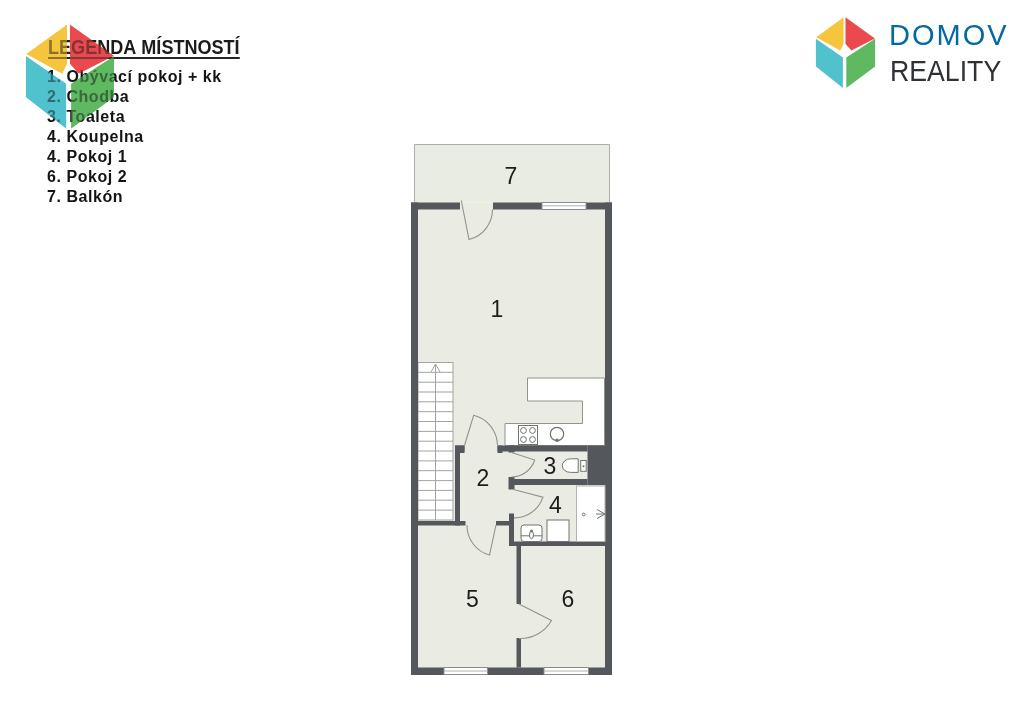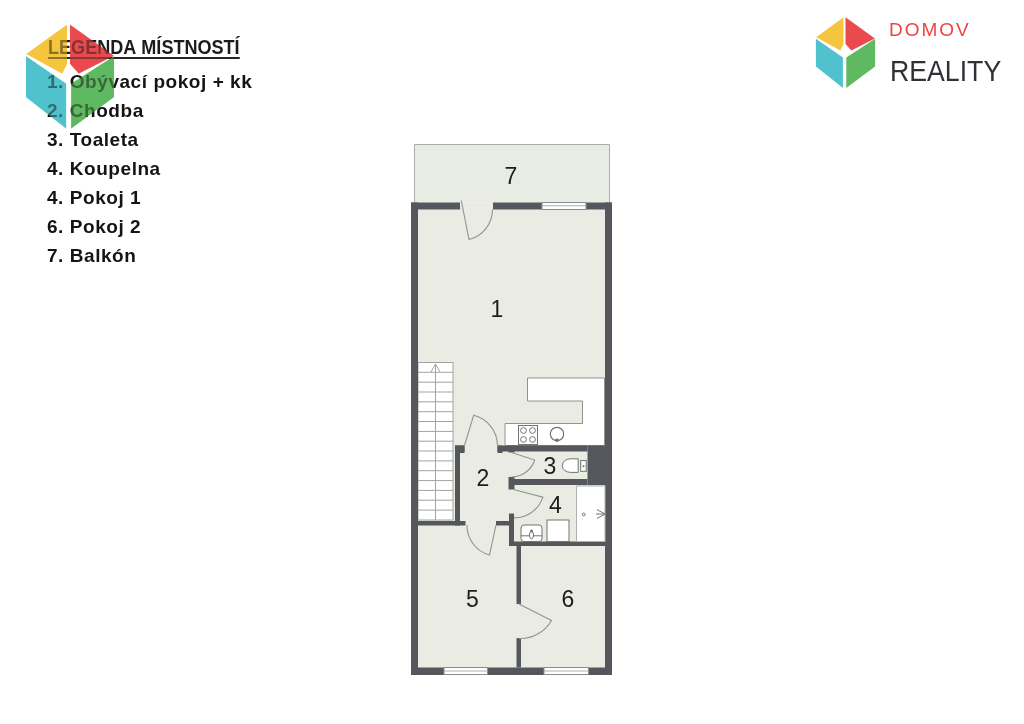--- a/index.html
+++ b/index.html
@@ -15,21 +15,21 @@
     <polygon points="67.0,24.7 26.4,53.9 62.1,73.4 67.0,63.8" fill="#f6c53e"></polygon>
     <polygon points="70.0,24.7 113.7,55.8 78.8,73.4 70.0,63.8" fill="#ea4a4e"></polygon>
     <polygon points="26.0,56.3 66.1,83.7 66.1,128.5 26.0,97.0" fill="#4fc2cd"></polygon>
     <polygon points="114.0,56.3 71.2,83.7 71.2,128.5 114.0,97.0" fill="#5eb961"></polygon>
   </g>
 </svg>
 
 <div class="abs" style="left:48px;top:37px;font-size:21px;font-weight:bold;color:#1b1b19;
      border-bottom:2px solid #262624;line-height:19.5px;transform:scaleX(0.86);transform-origin:0 0;">LEGENDA&nbsp;MÍSTNOSTÍ</div>
 
-<div class="abs" style="left:47px;top:67px;font-size:19px;font-weight:bold;color:#141414;line-height:29px;white-space:nowrap;letter-spacing:0.55px;">
+<div class="abs" style="left:47px;top:67px;font-size:16px;font-weight:bold;color:#141414;line-height:20px;white-space:nowrap;letter-spacing:0.55px;">
 1.&nbsp;Obývací pokoj + kk<br>
 2.&nbsp;Chodba<br>
 3.&nbsp;Toaleta<br>
 4.&nbsp;Koupelna<br>
 4.&nbsp;Pokoj 1<br>
 6.&nbsp;Pokoj 2<br>
 7.&nbsp;Balkón
 </div>
 
 <svg class="abs" style="left:0;top:0;opacity:0.5" width="130" height="140" viewBox="0 0 130 140">
@@ -43,21 +43,21 @@
 
 <svg class="abs" style="left:810px;top:12px" width="75" height="85" viewBox="810 12 75 85">
   <g>
     <polygon points="843.5,17.3 816.2,37.2 840.2,50.5 843.5,44.0" fill="#f6c53e"></polygon>
     <polygon points="845.5,17.3 874.9,38.5 851.4,50.5 845.5,44.0" fill="#ea4a4e"></polygon>
     <polygon points="815.9,38.8 842.9,57.5 842.9,88.1 815.9,66.6" fill="#4fc2cd"></polygon>
     <polygon points="875.1,38.8 846.3,57.5 846.3,88.1 875.1,66.6" fill="#5eb961"></polygon>
   </g>
 </svg>
 
-<div class="abs" style="left:889px;top:19px;font-size:19px;color:#ef4444;letter-spacing:2px;
+<div class="abs" style="left:889px;top:19px;font-size:29px;color:#0369a1;letter-spacing:2px;
      transform:scaleX(1.0);transform-origin:0 0;">DOMOV</div>
 
 <div class="abs" style="left:890px;top:55px;font-size:29px;color:#2e3136;
      transform:scaleX(0.92);transform-origin:0 0;">REALITY</div>
 
 <svg class="abs" style="left:0;top:0" width="1024" height="724" viewBox="0 0 1024 724">
 
   <rect x="414.5" y="144.5" width="195" height="58" fill="#e9ece2"></rect>
   <path d="M414.5,202.5 V144.5 H609.5 V202.5" fill="none" stroke="#abaea6" stroke-width="1"></path>
 

